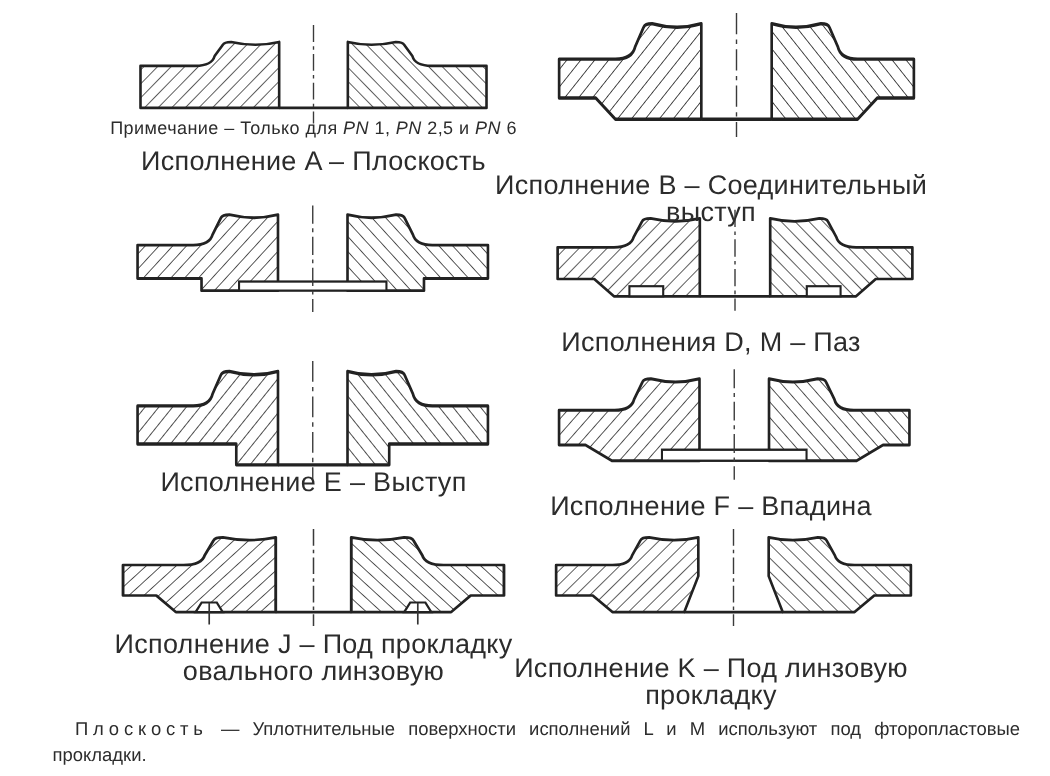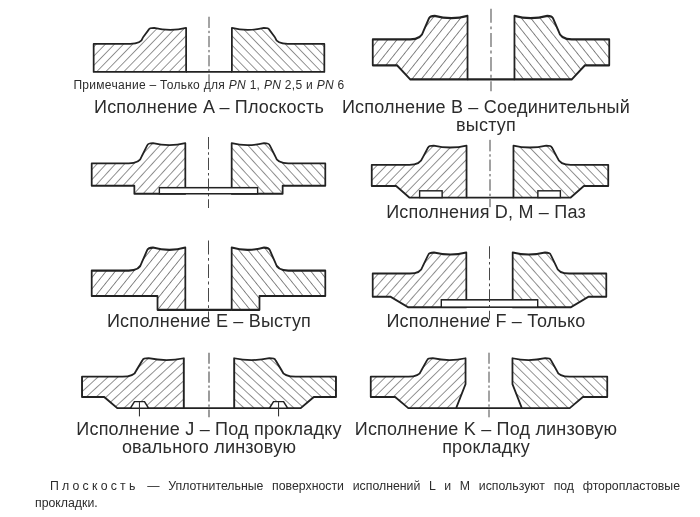--- a/index.html
+++ b/index.html
@@ -11,21 +11,21 @@
   .body{fill:url(#hx);stroke:#222;stroke-width:1.9;stroke-linejoin:round;}
   .edge{stroke:#222;stroke-width:1.9;}
   .feat{fill:#ffffff;stroke:#222;stroke-width:1.5;}
   .cl{stroke:#3a3a3a;stroke-width:1;stroke-dasharray:12 3 2.5 3;}
   .tick{stroke:#333;stroke-width:1.1;}
   .cap{
     position:absolute;text-align:center;font-size:18px;line-height:18px;
     color:#2c2c2c;letter-spacing:.2px;
   }
   .col1{left:59px;width:300px;}
-  .col2{left:336px;width:300px;}
+  .col2{left:324px;width:300px;margin-top:16px;}
   .fig-note{
     position:absolute;text-align:center;font-size:12px;color:#2c2c2c;letter-spacing:.3px;
   }
   .fig-note em{font-style:italic;}
   .footnote{
     position:absolute;left:35px;top:478px;width:645px;
     font-size:12.3px;line-height:17px;color:#2c2c2c;
     text-align:justify;text-indent:15px;
   }
   .fn-label{letter-spacing:3.2px;}
@@ -104,21 +104,21 @@
     <line class="edge" x1="95" y1="64" x2="165" y2="64"></line>
     <line class="cl" x1="130" y1="4" x2="130" y2="74"></line>
   </svg>
 
   <div class="fig-note col1" style="top:78px"><span>Примечание – Только для </span><em>PN</em><span> 1, </span><em>PN</em><span> 2,5 и </span><em>PN</em><span> 6</span></div>
 
   <div class="cap col1" style="top:98px">Исполнение A – Плоскость</div>
   <div class="cap col2" style="top:98px">Исполнение B – Соединительный выступ</div>
   <div class="cap col2" style="top:203px">Исполнения D, M – Паз</div>
   <div class="cap col1" style="top:312px">Исполнение E – Выступ</div>
-  <div class="cap col2" style="top:312px">Исполнение F – Только</div>
+  <div class="cap col2" style="top:312px">Исполнение F – Впадина</div>
 
   <div class="cap col1" style="top:420px">
     <div>Исполнение J – Под прокладку</div>
     <div>овального линзовую</div>
   </div>
   <div class="cap col2" style="top:420px">
     <div>Исполнение K – Под линзовую</div>
     <div>прокладку</div>
   </div>
 

